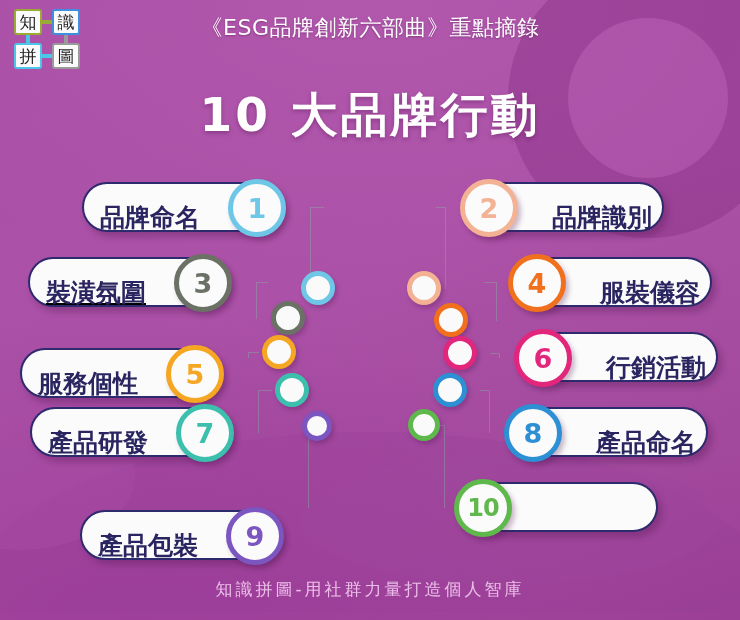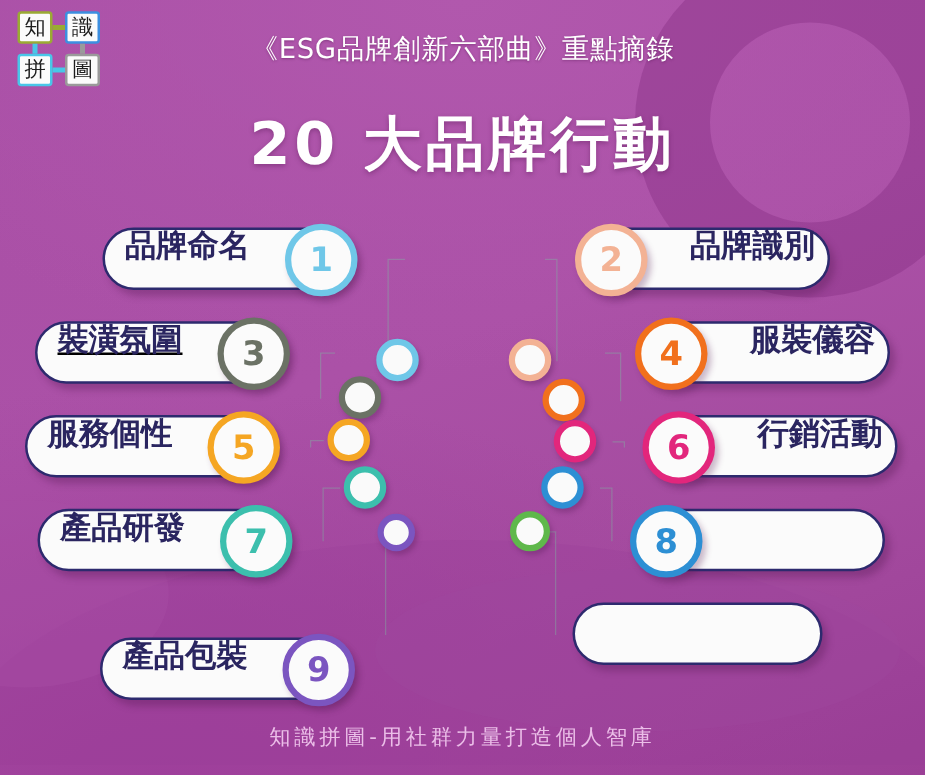--- a/index.html
+++ b/index.html
@@ -32,21 +32,21 @@
   .logo .t2{left:43px;top:0;border:2.5px solid #3d8fe0;}
   .logo .t3{left:5px;top:34px;border:2.5px solid #49c6e8;}
   .logo .t4{left:43px;top:34px;border:2.5px solid #9a9a9a;}
   .logo .lnk{position:absolute;background:#49c6e8;}
   .logo .lnk.h1{left:33px;top:11px;width:10px;height:4px;background:#9aab33;}
   .logo .lnk.h2{left:33px;top:45px;width:10px;height:4px;background:#49c6e8;}
   .logo .lnk.v1{left:17px;top:26px;width:4px;height:8px;background:#49c6e8;}
   .logo .lnk.v2{left:55px;top:26px;width:4px;height:8px;background:#9a9a9a;}
 
   
-  .subhead{position:absolute;left:0;right:0;top:24px;text-align:center;
+  .subhead{position:absolute;left:0;right:0;top:13px;text-align:center;
     font-family:"DejaVu Sans",sans-serif;font-size:22px;color:#ffffff;letter-spacing:.5px;
     text-shadow:0 1px 2px rgba(80,20,78,.45);}
   .maintitle{position:absolute;left:0;right:0;top:84px;text-align:center;
     font-family:"DejaVu Sans",sans-serif;font-weight:bold;font-size:47px;color:#ffffff;
     letter-spacing:3px;text-shadow:0 2px 4px rgba(80,20,78,.40);}
 
   
   .hub{position:absolute;left:270px;top:300px;width:200px;text-align:center;
     font-family:"DejaVu Sans",sans-serif;font-weight:bold;font-size:34px;color:#fff;
     line-height:1.32;letter-spacing:2px;text-shadow:0 2px 4px rgba(80,20,78,.45);}
@@ -55,21 +55,21 @@
   .conn{position:absolute;border-color:rgba(120,200,160,.35);border-style:solid;border-width:0;}
 
   
   .dot{position:absolute;border-radius:50%;background:#fafafa;box-sizing:border-box;
     box-shadow:2px 3px 4px rgba(90,30,88,.35);}
 
   
   .pill{position:absolute;height:50px;border-radius:26px;background:#fbfbfb;
     box-sizing:border-box;border:2.5px solid #2d2a6e;
     box-shadow:4px 5px 6px rgba(85,25,84,.35);
-    display:flex;align-items:flex-start;}
+    display:flex;align-items:flex-end;}
   .pill .ptext{font-family:"DejaVu Sans",sans-serif;font-weight:bold;font-size:25px;
     color:#2a2560;letter-spacing:0px;white-space:nowrap;line-height:1;}
   .pill .pnum{position:absolute;top:-5px;width:58px;height:58px;border-radius:50%;
     background:#fbfbfb;box-sizing:border-box;border:5px solid #888;
     display:flex;align-items:center;justify-content:center;
     font-family:"DejaVu Sans",sans-serif;font-weight:bold;font-size:27px;line-height:1;
     box-shadow:3px 4px 5px rgba(85,25,84,.30);}
   .pill.left  .ptext{margin-left:16px;}
   .pill.left  .pnum{right:-6px;}
   .pill.right .ptext{margin-left:86px;}
@@ -96,21 +96,21 @@
     <span class="tile t2">識</span>
     <span class="tile t3">拼</span>
     <span class="tile t4">圖</span>
     <span class="lnk h1"></span>
     <span class="lnk h2"></span>
     <span class="lnk v1"></span>
     <span class="lnk v2"></span>
   </div>
 
   <div class="subhead">《ESG品牌創新六部曲》重點摘錄</div>
-  <div class="maintitle">20 大品牌行動</div>
+  <div class="maintitle">10 大品牌行動</div>
 
   <div id="connectors">
       <div class="conn" style="left: 310px; top: 207px; width: 13px; height: 81px; border-top-width: 1px; border-left-width: 1px; border-right-width: 0px;"></div>
       <div class="conn" style="left: 436px; top: 207px; width: 9px; height: 81px; border-top-width: 1px; border-left-width: 0px; border-right-width: 1px;"></div>
       <div class="conn" style="left: 256px; top: 282px; width: 11px; height: 36px; border-top-width: 1px; border-left-width: 1px; border-right-width: 0px;"></div>
       <div class="conn" style="left: 484px; top: 282px; width: 12px; height: 38px; border-top-width: 1px; border-left-width: 0px; border-right-width: 1px;"></div>
       <div class="conn" style="left: 248px; top: 352px; width: 10px; height: 5px; border-top-width: 1px; border-left-width: 1px; border-right-width: 0px;"></div>
       <div class="conn" style="left: 490px; top: 353px; width: 9px; height: 4px; border-top-width: 1px; border-left-width: 0px; border-right-width: 1px;"></div>
       <div class="conn" style="left: 258px; top: 390px; width: 13px; height: 42px; border-top-width: 1px; border-left-width: 1px; border-right-width: 0px;"></div>
       <div class="conn" style="left: 480px; top: 390px; width: 9px; height: 42px; border-top-width: 1px; border-left-width: 0px; border-right-width: 1px;"></div>
@@ -142,37 +142,39 @@
         <span class="ptext">品牌識別</span>
       </div>
       <div class="pill left" style="left: 28px; top: 257px; width: 200px; text-decoration: underline;">
         <span class="ptext">裝潢氛圍</span>
         <span class="pnum" style="border-color: rgb(107, 114, 101); color: rgb(107, 114, 101);">3</span>
       </div>
       <div class="pill right" style="left: 512px; top: 257px; width: 200px;">
         <span class="pnum" style="border-color: rgb(241, 112, 29); color: rgb(241, 112, 29);">4</span>
         <span class="ptext">服裝儀容</span>
       </div>
-      <div class="pill left" style="left: 20px; top: 332px; width: 200px;">
+      <div class="pill left" style="left: 20px; top: 348px; width: 200px;">
         <span class="ptext">服務個性</span>
         <span class="pnum" style="border-color: rgb(245, 166, 35); color: rgb(245, 166, 35);">5</span>
       </div>
       <div class="pill right" style="left: 518px; top: 332px; width: 200px;">
         <span class="pnum" style="border-color: rgb(226, 38, 124); color: rgb(226, 38, 124);">6</span>
         <span class="ptext">行銷活動</span>
       </div>
       <div class="pill left" style="left: 30px; top: 407px; width: 200px;">
         <span class="ptext">產品研發</span>
         <span class="pnum" style="border-color: rgb(60, 191, 173); color: rgb(60, 191, 173);">7</span>
       </div>
       <div class="pill right" style="left: 508px; top: 407px; width: 200px;">
         <span class="pnum" style="border-color: rgb(45, 143, 212); color: rgb(45, 143, 212);">8</span>
+        <span class="ptext">產品命名</span>
       </div>
       <div class="pill left" style="left: 80px; top: 510px; width: 200px;">
         <span class="ptext">產品包裝</span>
         <span class="pnum" style="border-color: rgb(123, 85, 192); color: rgb(123, 85, 192);">9</span>
       </div>
       <div class="pill right" style="left: 458px; top: 482px; width: 200px;">
+        <span class="pnum wide" style="border-color: rgb(95, 184, 75); color: rgb(95, 184, 75);">10</span>
       </div>
     </div>
 
   <div class="footer">知識拼圖-用社群力量打造個人智庫</div>
 </div>
 
 </body></html>

